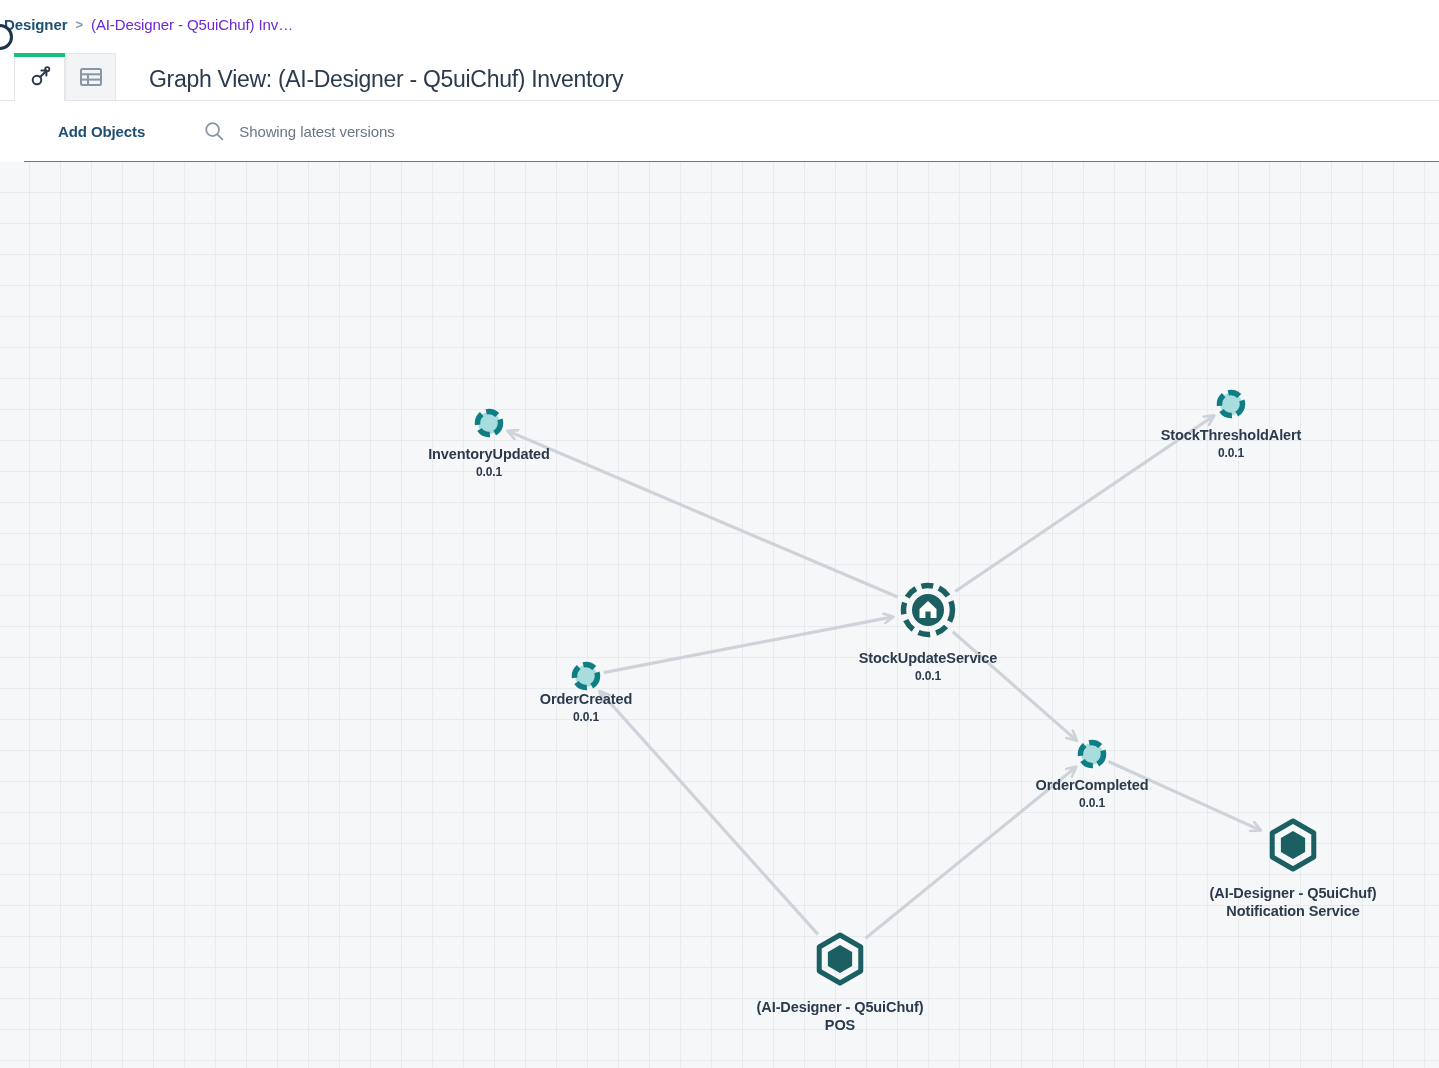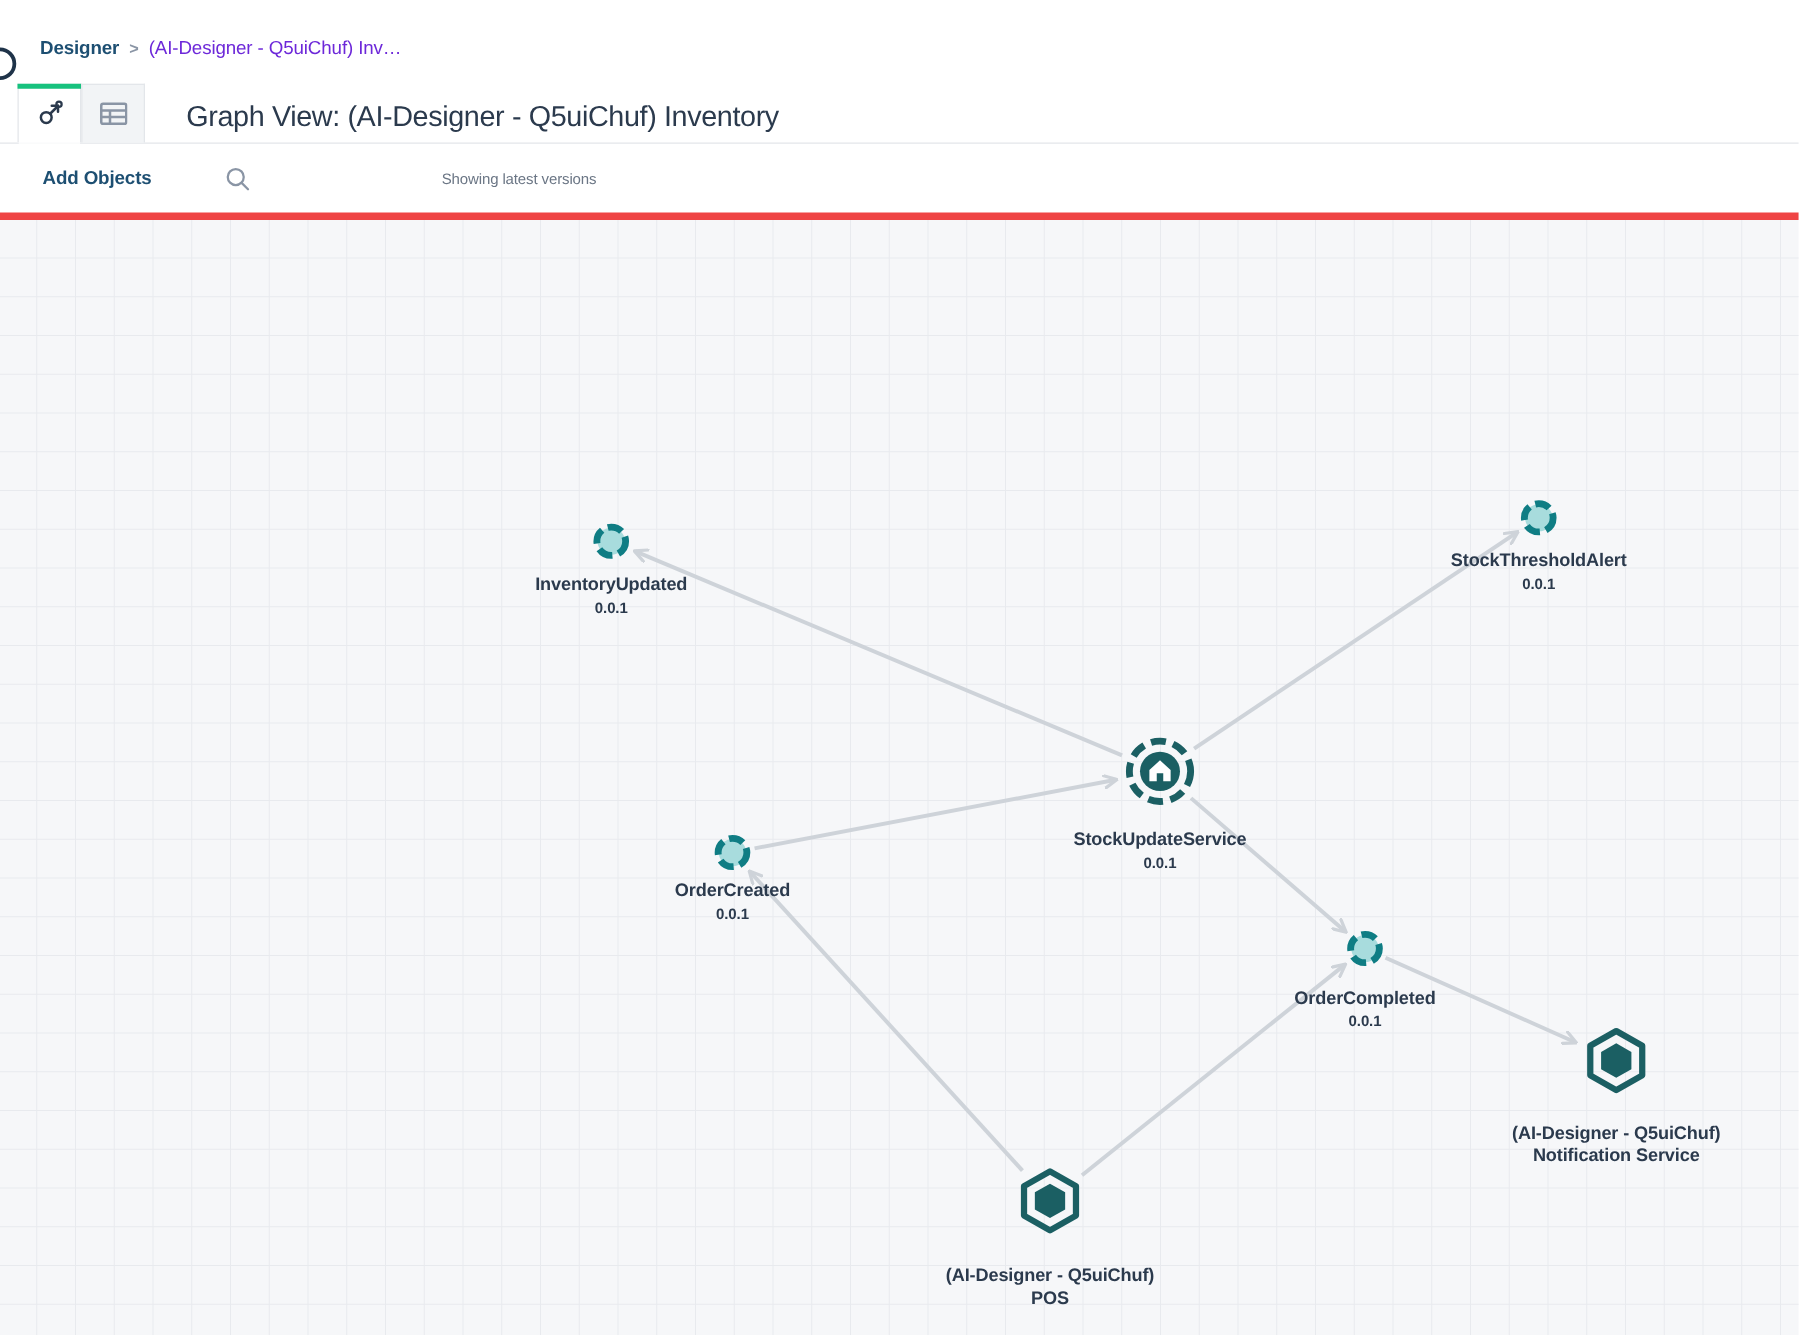--- a/index.html
+++ b/index.html
@@ -20,24 +20,23 @@
     display: flex;
     flex-direction: column;
   }
 
   
   .breadcrumb-bar {
     position: relative;
     height: 49px;
     display: flex;
     align-items: center;
-    padding-left: 32px;
+    padding-left: 4px;
     background: #ffffff;
     flex: 0 0 auto;
-    margin-top: 14px;
   }
   .crumb-root {
     font-size: 15px;
     font-weight: 700;
     color: #1d4f72;
     letter-spacing: -0.1px;
     cursor: pointer;
   }
   .crumb-sep {
     margin: 0 8px;
@@ -126,22 +125,23 @@
     white-space: nowrap;
   }
   .page-title .t-strong { font-weight: 400; }
 
   
   .toolbar {
     height: 61px;
     display: flex;
     align-items: center;
     background: #ffffff;
-    border-bottom: 6px solid #ef4444;
+    border-bottom: 1px solid #ef4444;
     flex: 0 0 auto;
+    margin-left: 24px;
   }
   .add-objects {
     margin-left: 34px;
     font-size: 15px;
     font-weight: 700;
     color: #1d4f72;
     letter-spacing: -0.1px;
     cursor: pointer;
     background: none;
     border: none;
@@ -153,27 +153,26 @@
     height: 24px;
     display: flex;
     align-items: center;
     justify-content: center;
     cursor: pointer;
   }
   .search-input {
     margin-left: 13px;
     border: none;
     outline: none;
-    font-size: 12px;
+    font-size: 15px;
     color: #ec4899;
     font-family: inherit;
     background: transparent;
     width: 400px;
     letter-spacing: -0.1px;
-    text-align: center;
   }
   .search-input::placeholder { color: #6b7685; }
 
   
   .canvas {
     position: relative;
     flex: 1 1 auto;
     background-color: #f6f7f9;
     background-image:
       linear-gradient(to right, #e8eaee 1px, transparent 1px),

